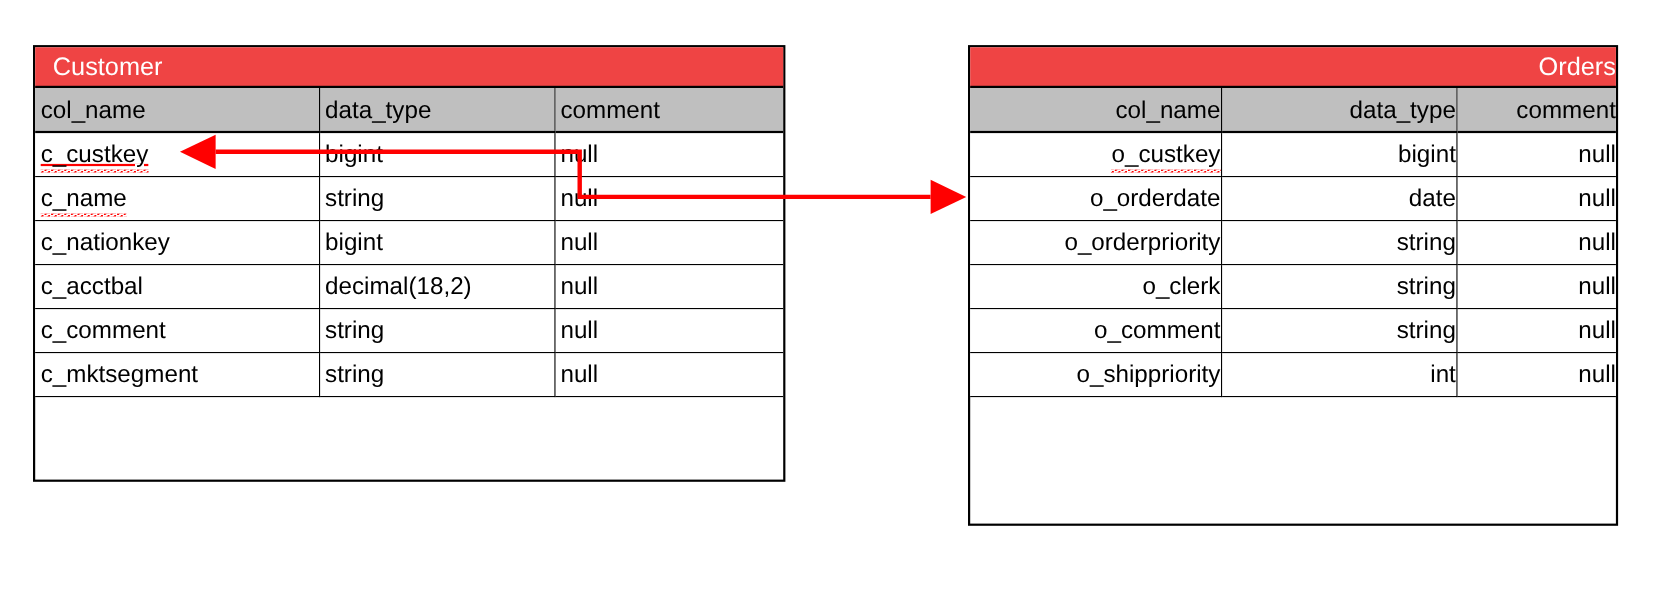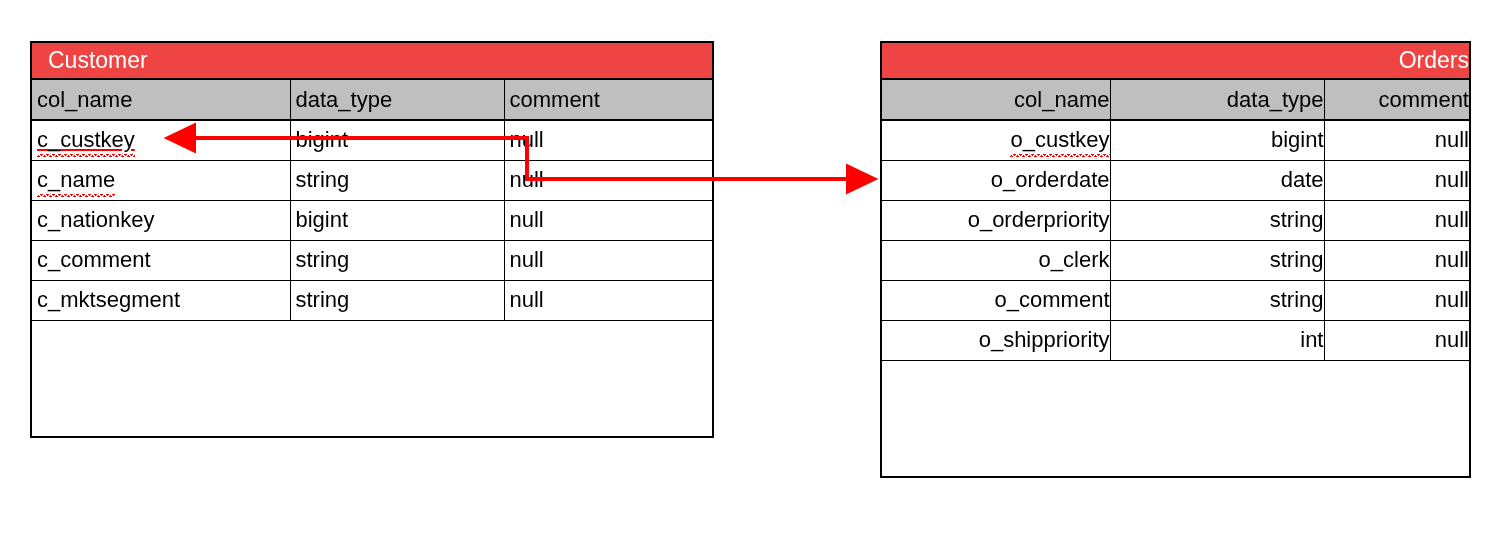--- a/index.html
+++ b/index.html
@@ -145,20 +145,25 @@
       <div class="cell c1"><span class="sq">c_name</span></div>
       <div class="cell c2">string</div>
       <div class="cell c3">null</div>
     </div>
     <div class="grid-row body-row">
       <div class="cell c1">c_nationkey</div>
       <div class="cell c2">bigint</div>
       <div class="cell c3">null</div>
     </div>
     <div class="grid-row body-row">
+      <div class="cell c1">c_acctbal</div>
+      <div class="cell c2">decimal(18,2)</div>
+      <div class="cell c3">null</div>
+    </div>
+    <div class="grid-row body-row">
       <div class="cell c1">c_comment</div>
       <div class="cell c2">string</div>
       <div class="cell c3">null</div>
     </div>
     <div class="grid-row body-row">
       <div class="cell c1">c_mktsegment</div>
       <div class="cell c2">string</div>
       <div class="cell c3">null</div>
     </div>
   </div>

